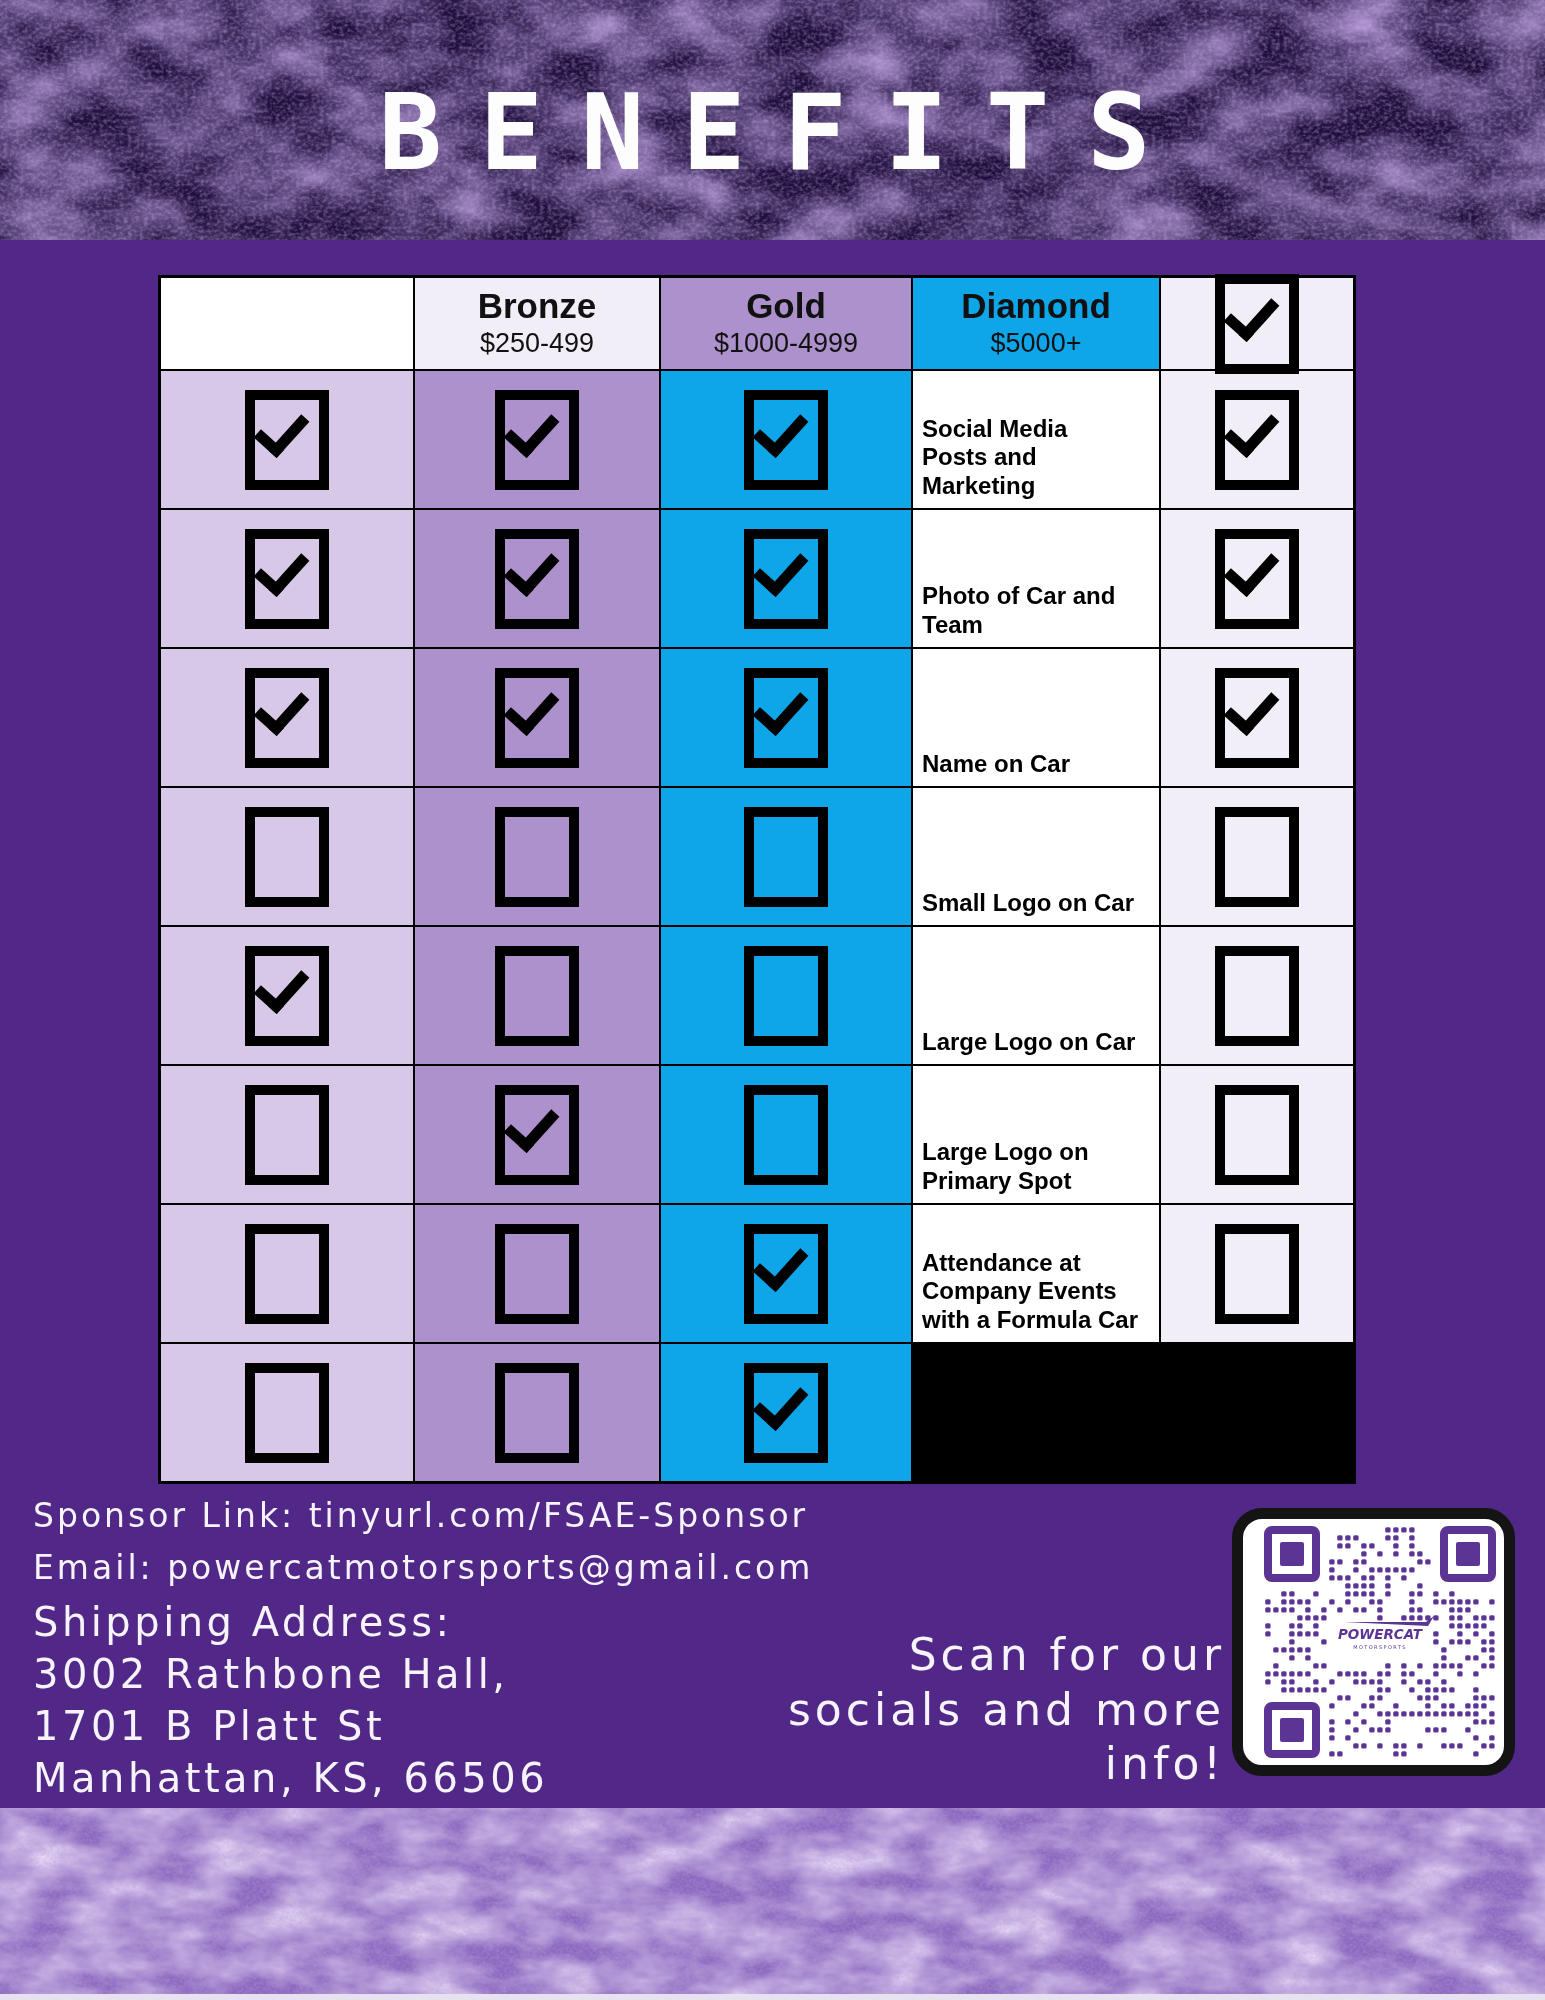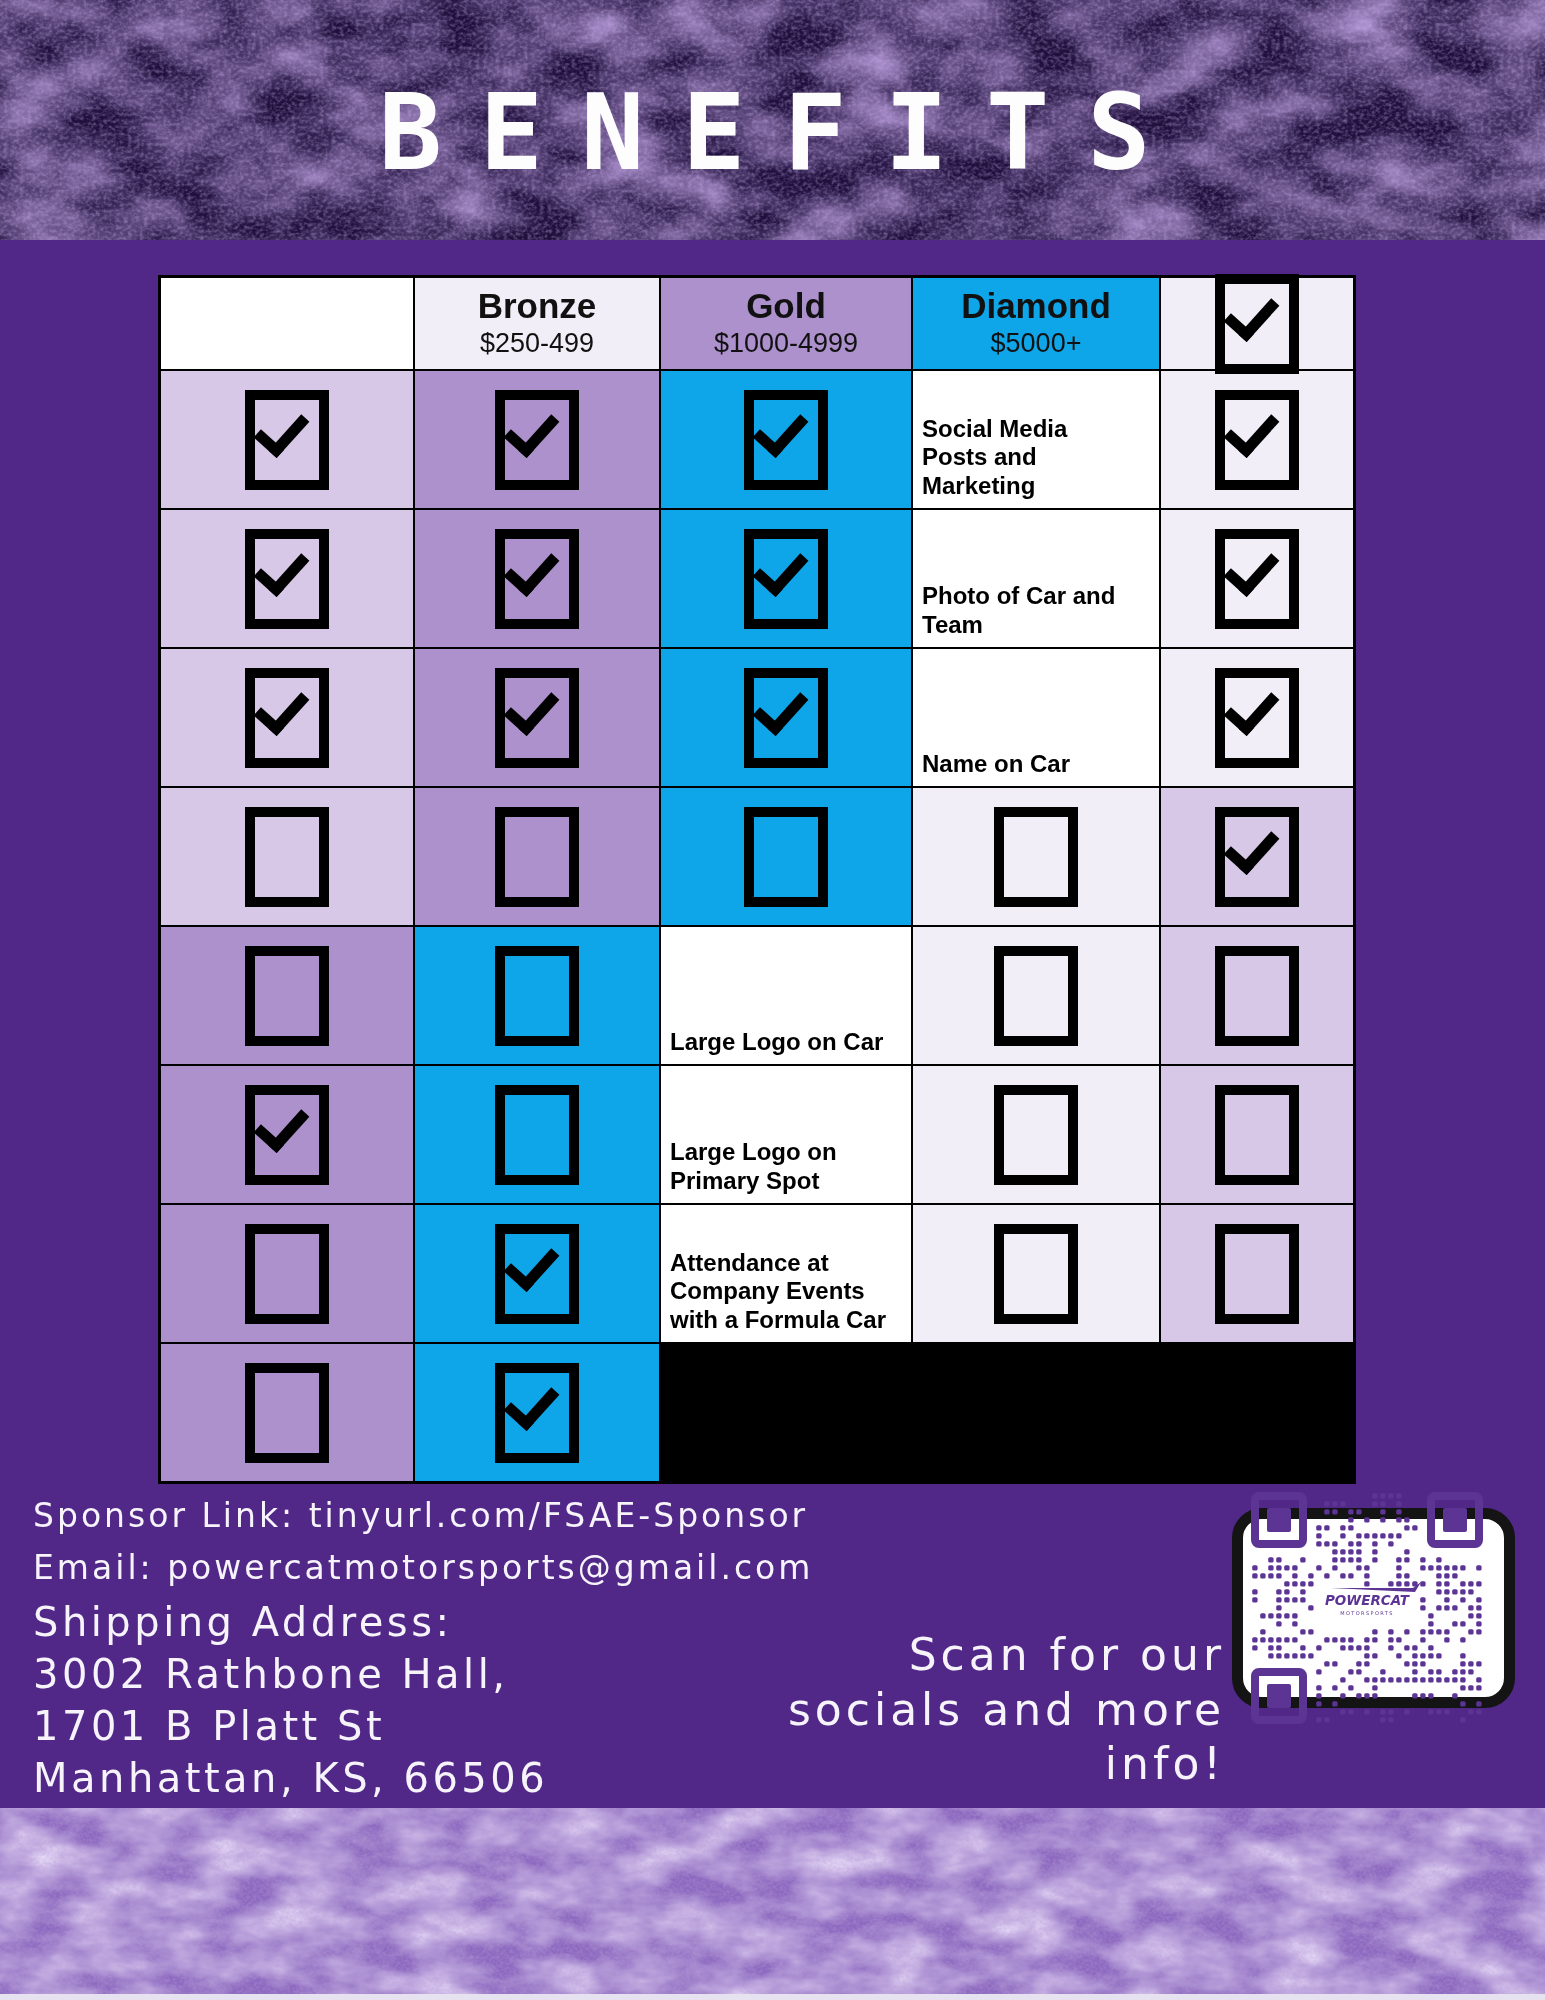--- a/index.html
+++ b/index.html
@@ -41,23 +41,23 @@
 
   
   .ftext{position:absolute;color:#f6f3fa;font-family:"DejaVu Sans",sans-serif;}
   .sponsor{left:33px;top:1496px;font-size:33px;letter-spacing:3px;}
   .email{left:33px;top:1548px;font-size:33px;letter-spacing:3px;}
   .shipping{left:33px;top:1596px;font-size:40px;letter-spacing:3.5px;line-height:1.3;white-space:pre-line;}
   .scan{right:320px;top:1628px;font-size:44px;letter-spacing:4px;line-height:1.24;
         text-align:right;white-space:pre-line;}
 
   
-  .qr-card{position:absolute;left:1232px;top:1508px;width:283px;height:200px;background:#fff;
+  .qr-card{position:absolute;left:1232px;top:1508px;width:283px;height:268px;background:#fff;
            border:11px solid #141414;border-radius:30px;box-sizing:border-box;
-           display:flex;align-items:center;justify-content:flex-start;}
+           display:flex;align-items:center;justify-content:flex-end;}
   .qr-card svg{width:248px;height:244px;}
 </style>
 </head>
 <body>
 
 <div class="page">
 
   <div class="band-top">
     <svg class="tex" preserveAspectRatio="none">
       <filter id="gtA">
@@ -152,20 +152,21 @@
       </div>
       <div class="cell check-cell col1">
         <div class="cb"></div>
       </div>
       <div class="cell check-cell col2">
         <div class="cb"></div>
       </div>
       <div class="cell check-cell col3">
         <div class="cb"></div>
       </div>
+      <div class="cell label-cell">Small Logo on Car</div>
       <div class="cell check-cell col0">
         <div class="cb"></div>
       </div>
       <div class="cell check-cell col1">
         <div class="cb checked"></div>
       </div>
       <div class="cell check-cell col2">
         <div class="cb"></div>
       </div>
       <div class="cell check-cell col3">

